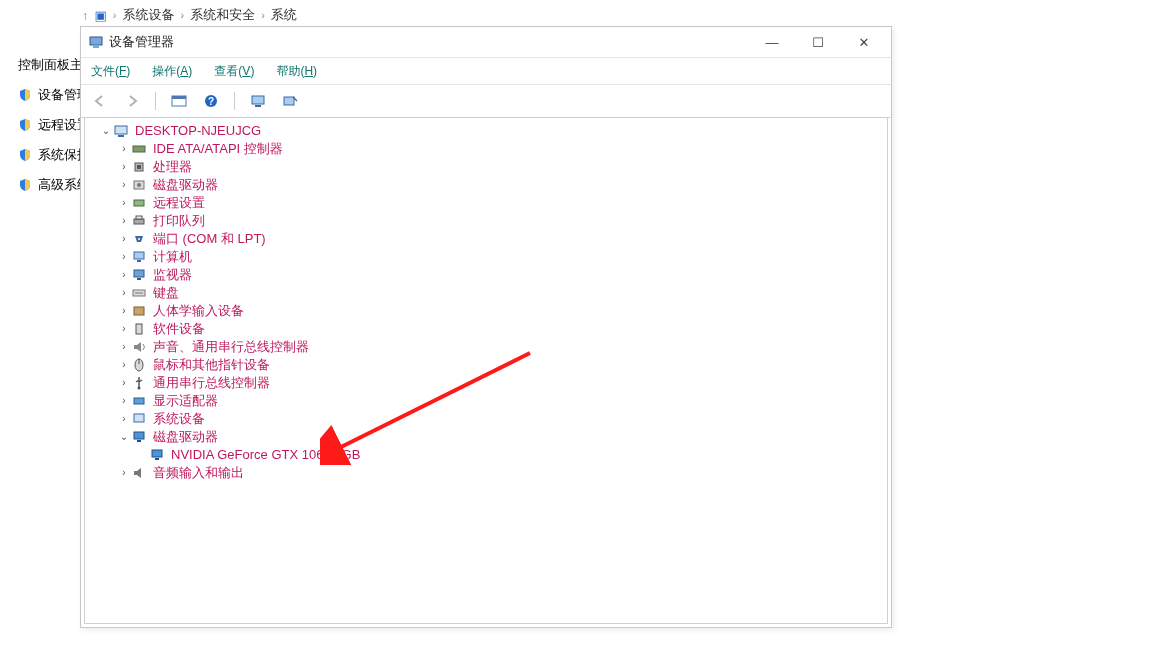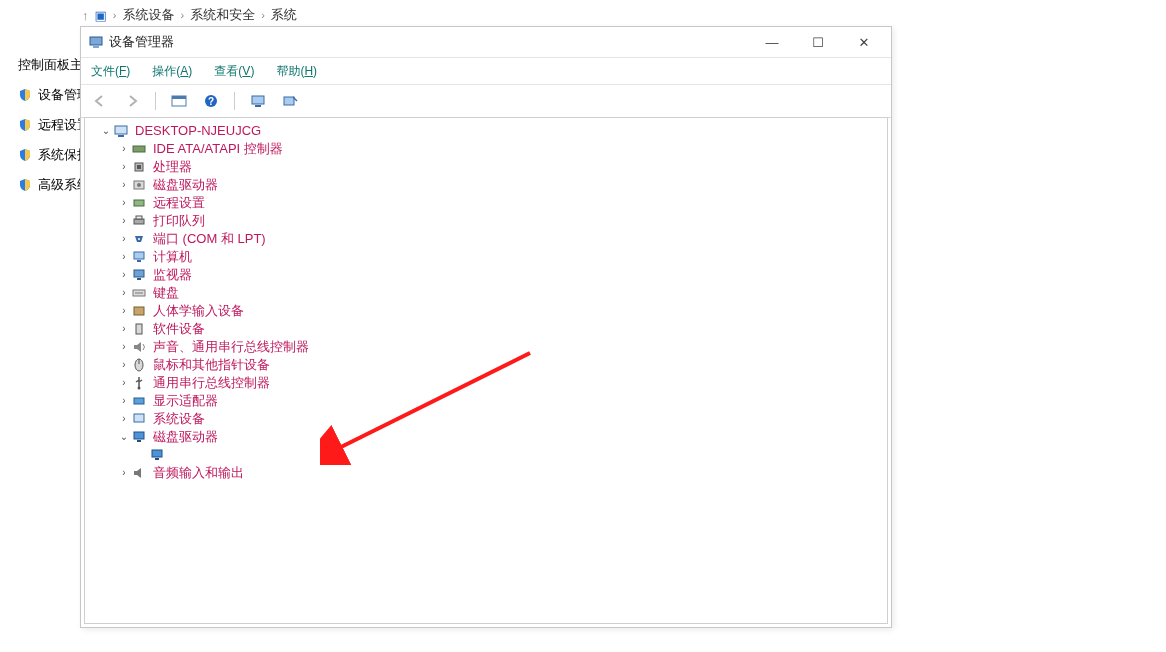--- a/index.html
+++ b/index.html
@@ -330,20 +330,21 @@
           <span class="label">磁盘驱动器</span>
         </div>
         <div class="node ind3">
           <span class="toggle"></span>
           <span class="ticon">
             <svg width="16" height="14" viewBox="0 0 16 14">
               <rect x="2" y="2" width="10" height="7" fill="#4f93d6" stroke="#1d4e89"></rect>
               <rect x="5" y="10" width="4" height="2" fill="#1d4e89"></rect>
             </svg>
           </span>
+          <span class="label">NVIDIA GeForce GTX 1060 3GB</span>
         </div>
         <div class="node ind2">
           <span class="toggle">›</span>
           <span class="ticon">
             <svg width="16" height="14" viewBox="0 0 16 14">
               <path d="M2 5 H5 L9 2 V12 L5 9 H2 Z" fill="#777"></path>
             </svg>
           </span>
           <span class="label">音频输入和输出</span>
         </div>

